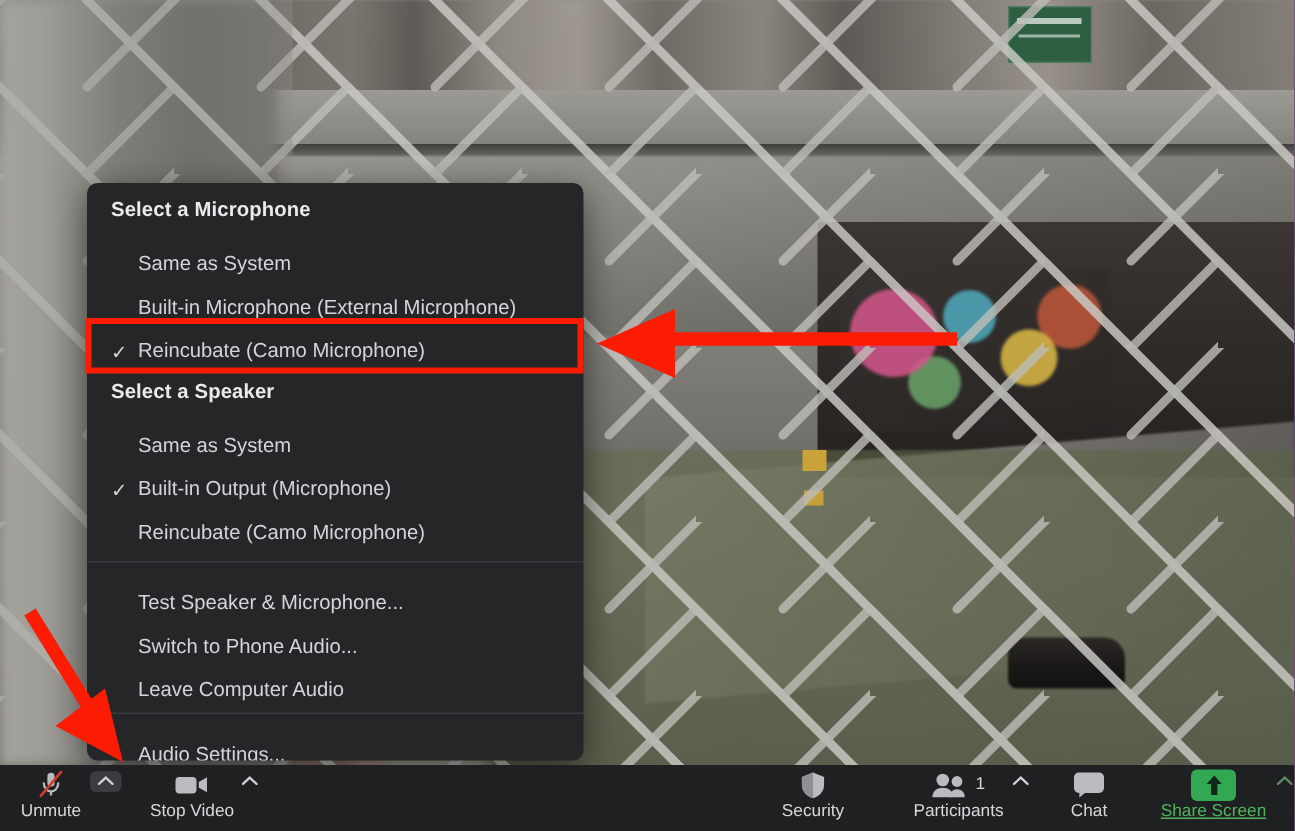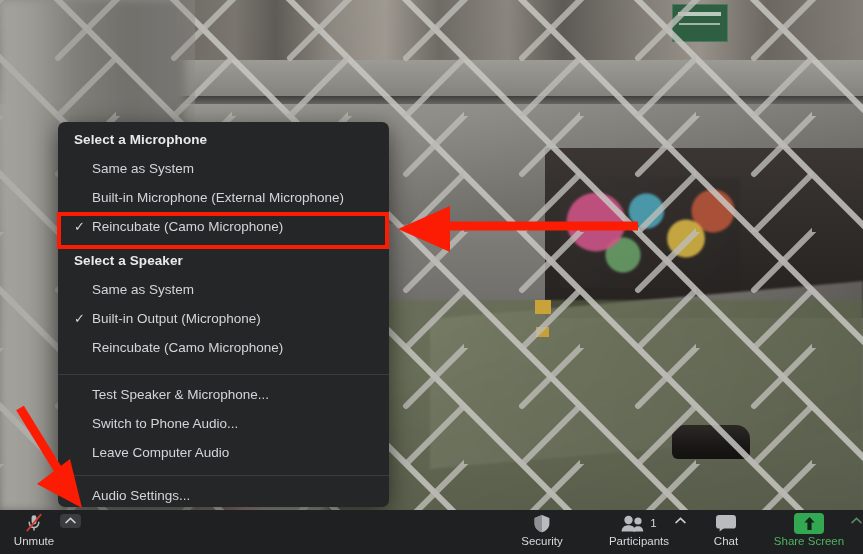--- a/index.html
+++ b/index.html
@@ -184,21 +184,21 @@
   .menu-section-title {
     font-size: 13.5px;
     font-weight: bold;
     color: #e9eaec;
     padding: 8px 16px 7px 16px;
     letter-spacing: .1px;
   }
   .menu-item {
     position: relative;
     display: flex;
-    align-items: center;
+    align-items: flex-end;
     height: 29px;
     padding: 0 16px 0 16px;
     font-size: 13.5px;
     color: #d3d5d8;
     white-space: nowrap;
   }
   .menu-item .check {
     width: 16px;
     flex: 0 0 16px;
     font-size: 13px;
@@ -263,21 +263,21 @@
     display: flex;
     align-items: center;
     justify-content: center;
   }
   .tb-label {
     font-size: 11.5px;
     color: #d6d8da;
     margin-top: 2px;
     white-space: nowrap;
   }
-  .tb-label.green { color: #4fb45d; }
+  .tb-label.green { color: #4fb45d; text-decoration: underline; }
   .tb-caret {
     margin-top: 4px;
     padding: 3px 5px 4px 5px;
     border-radius: 4px;
     display: flex;
     align-items: center;
     justify-content: center;
   }
   .tb-caret.active { background: #3a3c3f; }
   .share-icon-box {
@@ -421,20 +421,36 @@
         </div>
         <div class="tb-label">Unmute</div>
       </div>
       <div class="tb-caret active">
         <svg width="11" height="7" viewBox="0 0 11 7">
           <path d="M 1 5.6 L 5.5 1.4 L 10 5.6" stroke="#cfd1d4" stroke-width="1.5" fill="none" stroke-linecap="round"></path>
         </svg>
       </div>
     </div>
 
+    <div class="tb-group" style="left:100px;">
+      <div class="tb-btn" style="min-width:56px;">
+        <div class="tb-icon">
+          <svg width="24" height="16" viewBox="0 0 24 16">
+            <rect x="1" y="3" width="14" height="11" rx="2.6" fill="#b9bbbe"></rect>
+            <path d="M 16.5 6.4 L 22 3.2 L 22 13.2 L 16.5 10.2 Z" fill="#b9bbbe"></path>
+          </svg>
+        </div>
+        <div class="tb-label">Stop Video</div>
+      </div>
+      <div class="tb-caret">
+        <svg width="11" height="7" viewBox="0 0 11 7">
+          <path d="M 1 5.6 L 5.5 1.4 L 10 5.6" stroke="#cfd1d4" stroke-width="1.5" fill="none" stroke-linecap="round"></path>
+        </svg>
+      </div>
+    </div>
 
     <div class="tb-group" style="left:516px;">
       <div class="tb-btn">
         <div class="tb-icon">
           <svg width="18" height="19" viewBox="0 0 18 19">
             <path d="M 9 1 L 16.4 4 L 16.4 9.4 C 16.4 14 12.6 17.2 9 18.2 C 5.4 17.2 1.6 14 1.6 9.4 L 1.6 4 Z" fill="#b9bbbe"></path>
             <path d="M 9 1 L 9 18.2 C 5.4 17.2 1.6 14 1.6 9.4 L 1.6 4 Z" fill="#8d9094"></path>
           </svg>
         </div>
         <div class="tb-label">Security</div>

